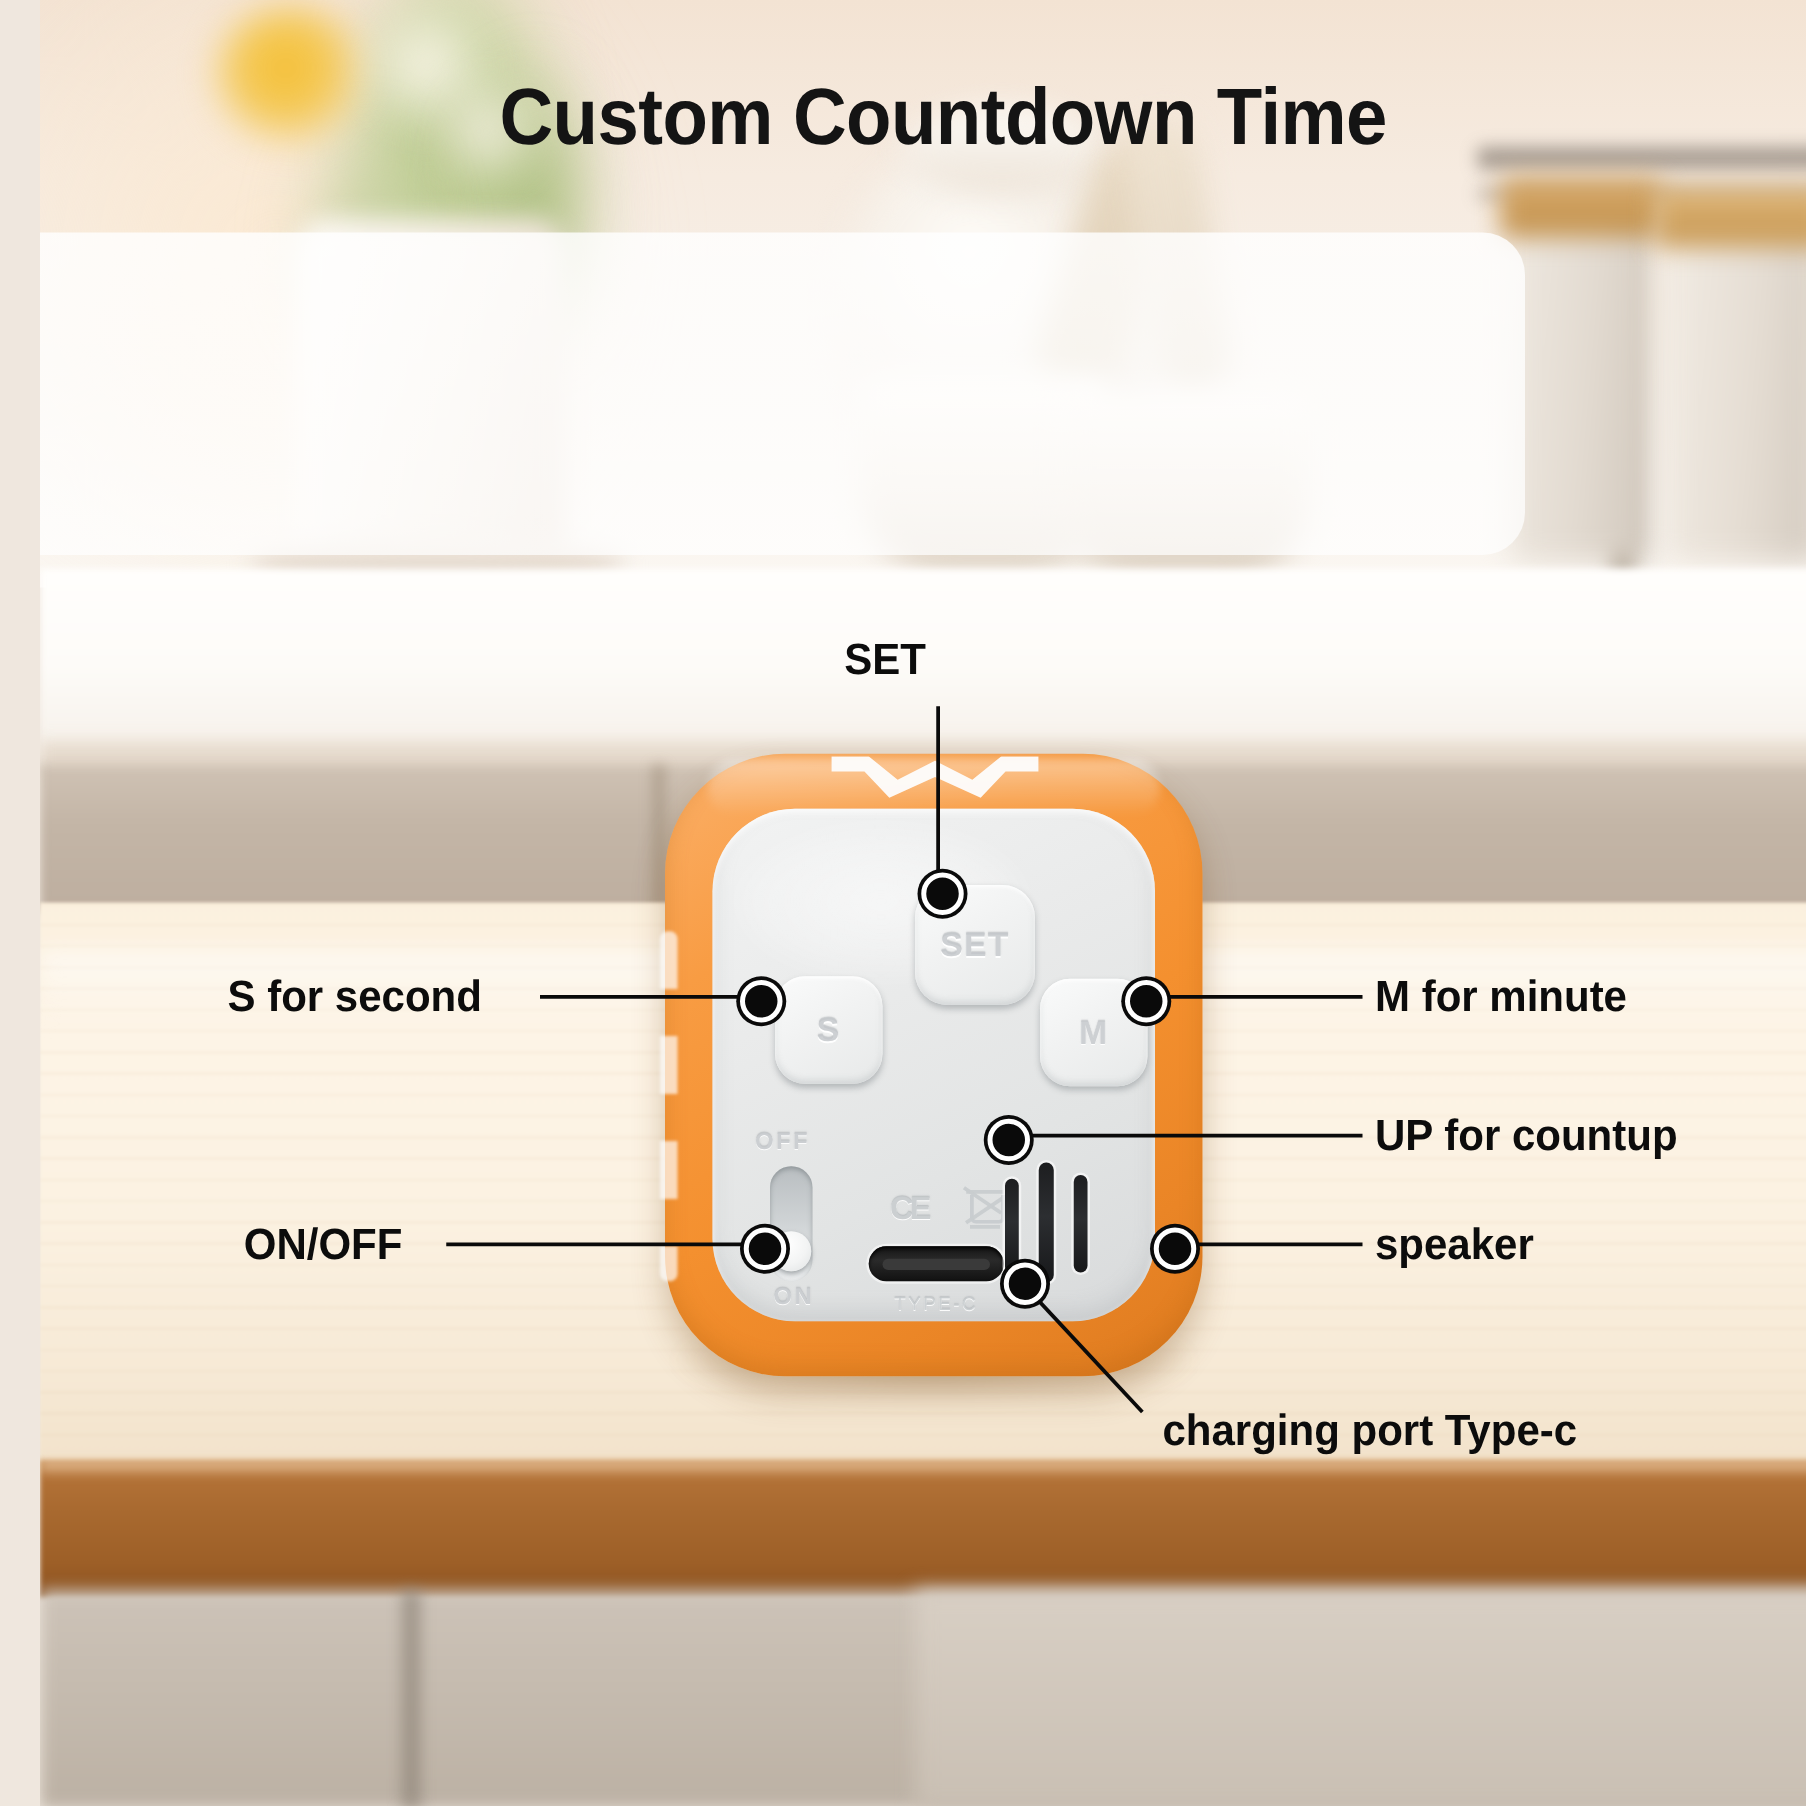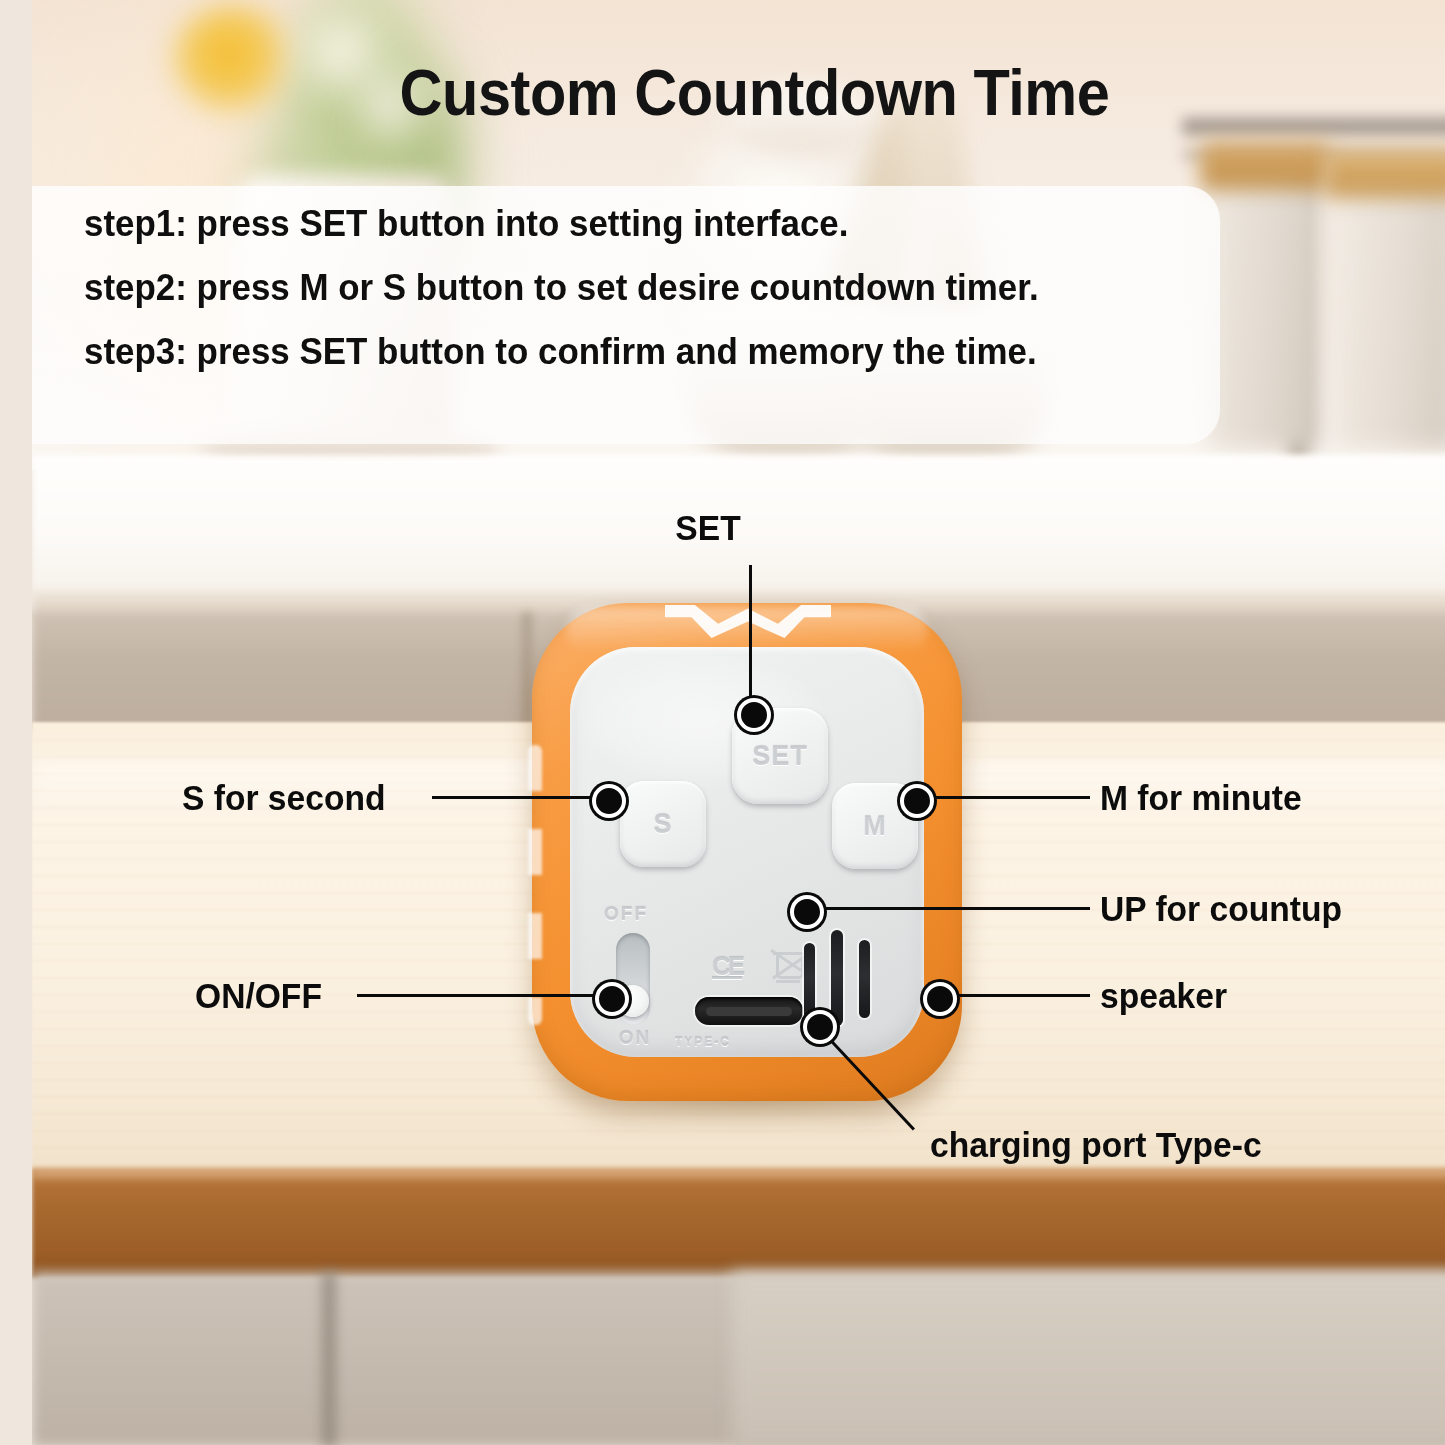--- a/index.html
+++ b/index.html
@@ -168,40 +168,40 @@
     box-shadow:0 2px 4px rgba(110,116,120,.6);}
   .sw-off{position:absolute;left:72px;top:300px;width:62px;text-align:left;
     font-size:19px;font-weight:700;letter-spacing:2px;color:rgba(198,202,205,.9);
     text-shadow:0 1px 0 rgba(255,255,255,.9),0 -1px 1px rgba(155,160,164,.5);}
   .sw-on{position:absolute;left:72px;top:424px;width:62px;text-align:center;
     font-size:19px;font-weight:700;letter-spacing:2px;color:rgba(198,202,205,.9);
     text-shadow:0 1px 0 rgba(255,255,255,.9),0 -1px 1px rgba(155,160,164,.5);}
 
   
   .mark{position:absolute;color:rgba(200,204,207,.95);
-    text-shadow:0 1px 0 rgba(255,255,255,.95),0 -1px 1px rgba(150,156,160,.5);text-decoration:underline;}
+    text-shadow:0 1px 0 rgba(255,255,255,.95),0 -1px 1px rgba(150,156,160,.5);}
   .mark-ce{left:180px;top:348px;font-size:26px;font-weight:700;letter-spacing:-3px;}
   .mark-weee{left:240px;top:344px;width:34px;height:38px;}
   .weee-bin{position:absolute;left:4px;top:9px;width:22px;height:20px;
     border:3px solid rgba(200,204,207,.95);border-top:none;border-radius:0 0 5px 5px;}
   .weee-lid{position:absolute;left:1px;top:5px;width:30px;height:3px;background:rgba(200,204,207,.95);}
   .weee-x1{position:absolute;left:0px;top:2px;width:36px;height:3px;background:rgba(200,204,207,.95);
     transform:rotate(34deg);transform-origin:0 0;}
   .weee-x2{position:absolute;left:0px;top:30px;width:36px;height:3px;background:rgba(200,204,207,.95);
     transform:rotate(-34deg);transform-origin:0 0;}
   .weee-bar{position:absolute;left:4px;top:33px;width:24px;height:3px;background:rgba(200,204,207,.95);}
 
   
   .port{position:absolute;left:163px;top:394px;width:108px;height:28px;border-radius:14px;
     background:linear-gradient(180deg,#151515 0%,#2a2a2a 40%,#111 100%);
     box-shadow:0 0 0 2px rgba(255,255,255,.55), inset 0 2px 3px rgba(0,0,0,.9);}
   .port-inner{position:absolute;left:11px;top:10px;width:86px;height:9px;border-radius:5px;
     background:#3a3a3a;}
-  .port-label{position:absolute;left:143px;top:432px;width:148px;text-align:left;
-    font-size:12px;font-weight:700;letter-spacing:2px;color:rgba(198,202,205,.85);
+  .port-label{position:absolute;left:143px;top:432px;width:148px;text-align:center;
+    font-size:15px;font-weight:400;letter-spacing:2px;color:rgba(198,202,205,.85);
     text-shadow:0 1px 0 rgba(255,255,255,.9),0 -1px 1px rgba(155,160,164,.45);}
 
   
   .spk{position:absolute;border-radius:7px;
     background:linear-gradient(180deg,#1d1e20 0%,#2c2e31 45%,#17181a 100%);
     box-shadow:0 0 0 2px rgba(255,255,255,.6);}
   .spk1{left:272px;top:340px;width:11px;height:76px;}
   .spk2{left:299px;top:327px;width:12px;height:96px;}
   .spk3{left:327px;top:337px;width:11px;height:78px;}
 
@@ -252,25 +252,20 @@
     <div class="bg-layer table-edge"></div>
     <div class="bg-layer table-edge-hl"></div>
     <div class="bg-layer floor"></div>
     <div class="bg-layer floor-soft"></div>
     <div class="bg-layer floor-leg"></div>
   </div>
 
   <div class="title">Custom Countdown Time</div>
 
   <div class="steps-panel"></div>
-  <div class="steps">
-    <div class="step-line">step1: press SET button into setting interface.</div>
-    <div class="step-line">step2: press M or S button to set desire countdown timer.</div>
-    <div class="step-line">step3: press SET button to confirm and memory the time.</div>
-  </div>
 
   <div class="device">
     <div class="dev-shadow"></div>
     <div class="bumper"></div>
     <div class="bumper-top-hl"></div>
     <div class="logo-m"></div>
     <div class="side-logo"></div>
 
     <div class="panel"></div>
     <div class="panel-hl"></div>

